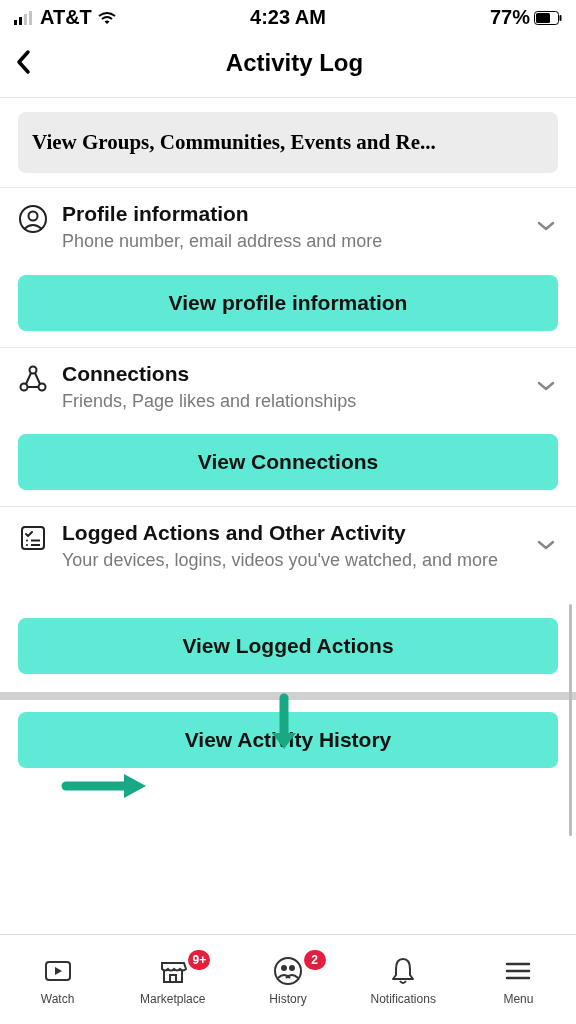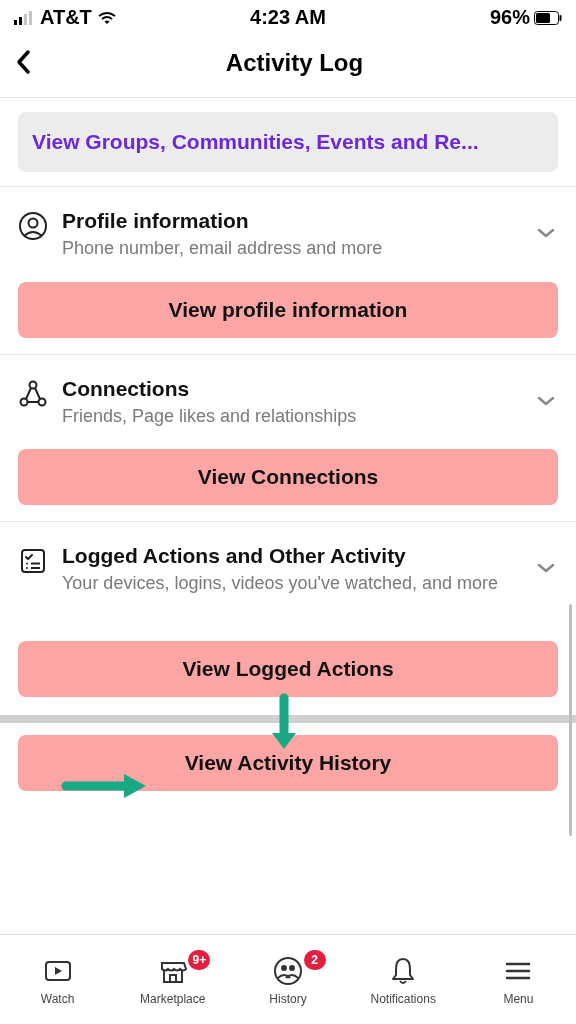--- a/index.html
+++ b/index.html
@@ -45,47 +45,48 @@
 
 
 .big-btn {
   margin: 14px 18px;
   background: #ececec;
   border-radius: 8px;
   padding: 18px 14px;
   text-align: center;
   font-size: 21px;
   font-weight: 700;
-  color: #6d28d9;
+  color: #000000;
+  font-family: Liberation Serif, serif;
 }
 
 
 .section {
   display: flex;
   align-items: flex-start;
   gap: 14px;
-  padding: 22px 18px 16px 18px;
+  padding: 14px 18px 16px 18px;
   border-top: 1px solid #e7e7e7;
 }
 .section-icon {
   width: 30px;
   flex-shrink: 0;
   margin-top: 2px;
 }
 .section-text { flex: 1; }
 .section-title { font-size: 21px; font-weight: 700; color: #111; }
 .section-sub { font-size: 18px; color: #7a7a7a; margin-top: 4px; line-height: 1.25; }
 .chevron {
   width: 22px;
   flex-shrink: 0;
   align-self: center;
 }
 .med-btn {
   margin: 6px 18px 16px 18px;
-  background: #fca5a5;
+  background: #5eead4;
   border-radius: 8px;
   padding: 16px 14px;
   text-align: center;
   font-size: 21px;
   font-weight: 700;
   color: #111;
 }
 
 .thick-sep {
   height: 8px;
@@ -187,21 +188,21 @@
     </svg>
     <span>AT&amp;T</span>
     <svg width="18" height="14" viewBox="0 0 18 14">
       <path d="M9 13 L6.5 10.5 Q9 8.5 11.5 10.5 Z" fill="#000"></path>
       <path d="M4 8 Q9 4 14 8" stroke="#000" stroke-width="2" fill="none"></path>
       <path d="M1 5 Q9 -1 17 5" stroke="#000" stroke-width="2" fill="none"></path>
     </svg>
   </div>
   <div class="status-center">4:23 AM</div>
   <div class="status-right">
-    <span>96%</span>
+    <span>77%</span>
     <svg width="28" height="14" viewBox="0 0 28 14">
       <rect x="0.5" y="0.5" width="24" height="13" rx="3" stroke="#000" fill="none"></rect>
       <rect x="2" y="2" width="14" height="10" rx="1.5" fill="#000"></rect>
       <rect x="25.5" y="4" width="2" height="6" rx="1" fill="#000"></rect>
     </svg>
   </div>
 </div>
 
 <div class="header">
   <div class="back-btn">

